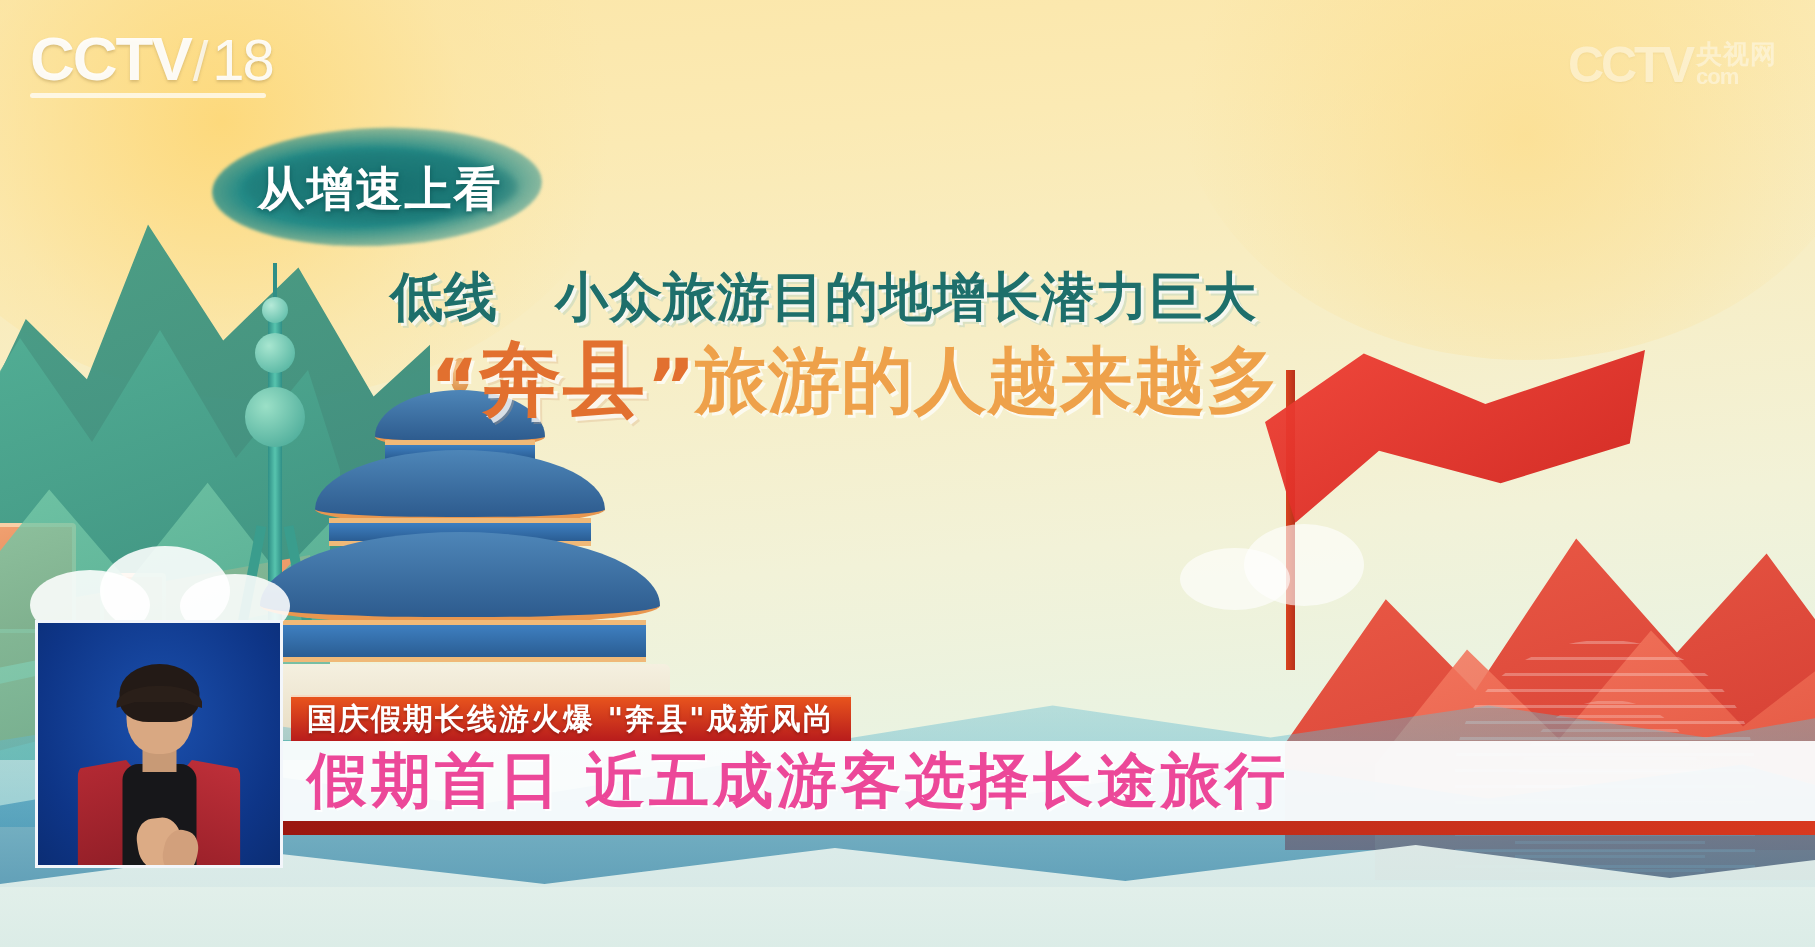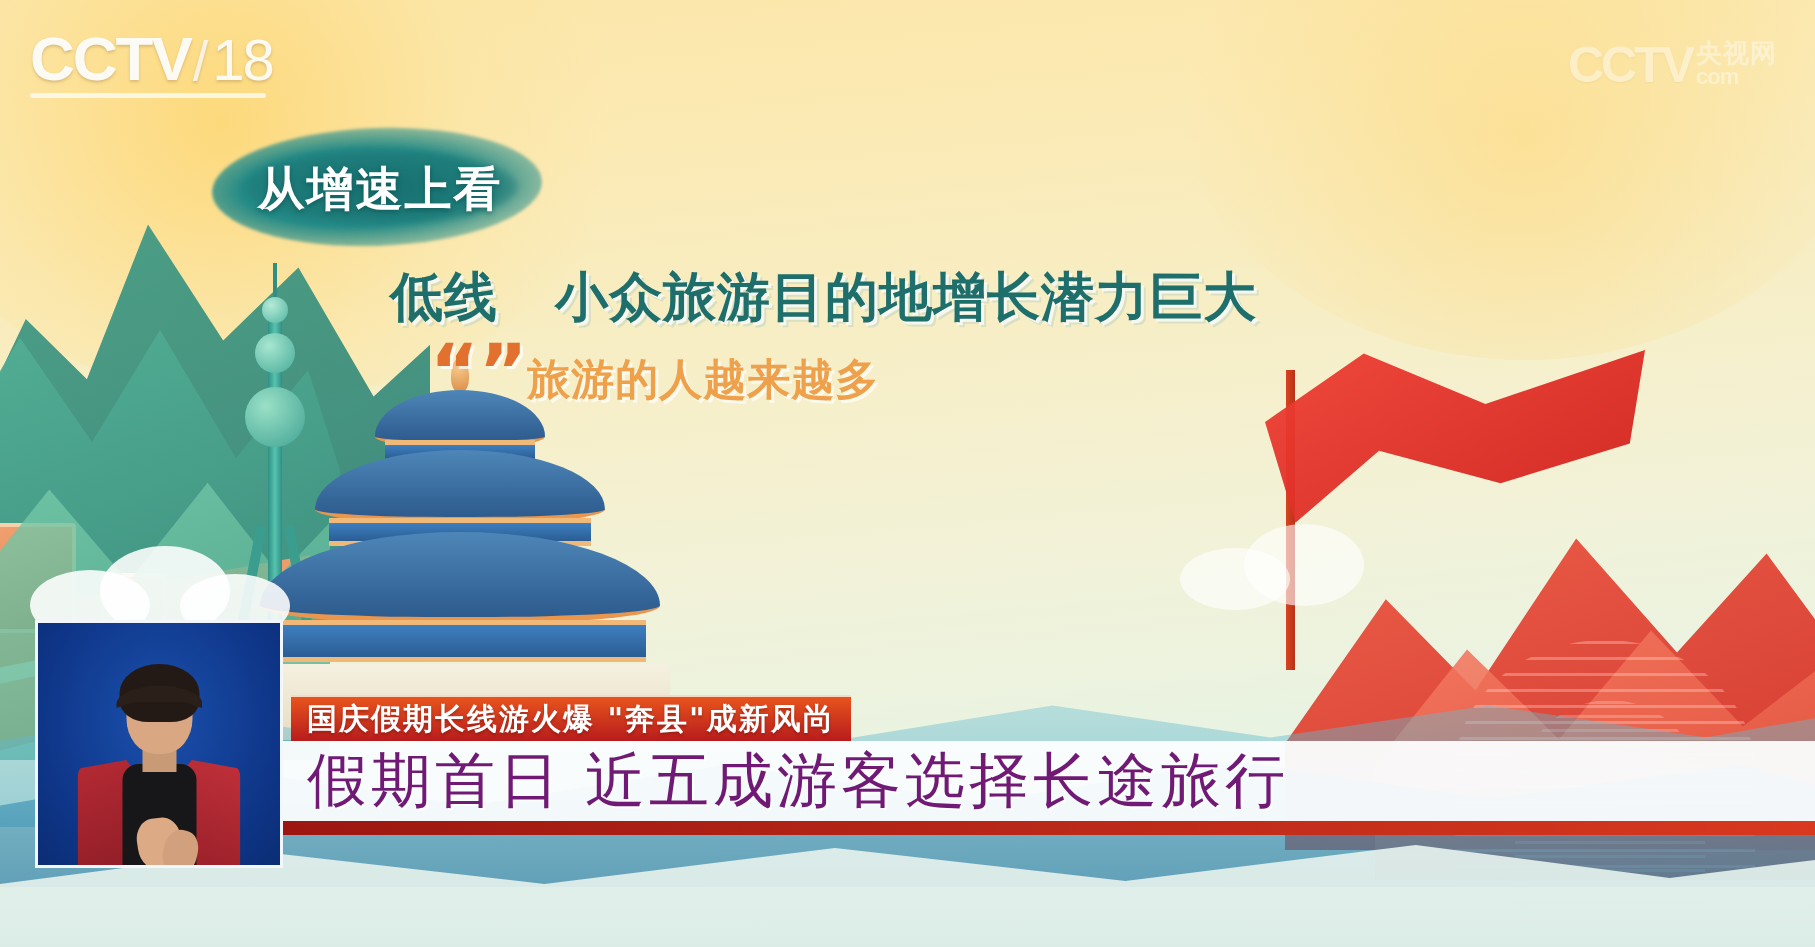--- a/index.html
+++ b/index.html
@@ -107,21 +107,21 @@
   .cctv-slash { font-size:56px; font-weight:300; color:rgba(255,255,255,.78); margin:0 2px; }
   .cctv-underline { width:236px; height:5px; background:rgba(255,255,255,.72); border-radius:3px; margin-top:3px; }
   .cctv-xinwen { margin-top:6px; font-size:33px; letter-spacing:22px; color:rgba(255,255,255,.9);
                  text-align:center; text-shadow:0 2px 3px rgba(190,160,95,.5);
                  font-family:"DejaVu Sans", sans-serif; font-weight:700; }
 
   
   #cctv-watermark { position:absolute; right:38px; top:30px; height:70px; display:flex; align-items:center; opacity:.42; }
   .wm-cctv { font-size:50px; font-weight:700; color:#fff; letter-spacing:-3px; text-shadow:0 1px 2px rgba(210,180,110,.5); }
   .wm-right { display:flex; flex-direction:column; margin-left:4px; line-height:.95; }
-  .wm-cn { font-size:26px; color:#fff; font-family:Liberation Serif, serif; font-weight:700; letter-spacing:1px; }
+  .wm-cn { font-size:26px; color:#fff; font-family:Liberation Sans, sans-serif; font-weight:700; letter-spacing:1px; }
   .wm-com { font-size:22px; color:#fff; font-weight:700; letter-spacing:-1px; }
 
   
   #brush-blob { position:absolute; left:212px; top:128px; width:330px; height:118px;
                 background: radial-gradient(ellipse at 45% 50%, #1d7f7f 0%, #238a86 46%, rgba(53,150,146,.55) 72%, rgba(120,190,180,0) 86%);
                 filter: blur(1.5px); border-radius:50%; transform: rotate(-2deg); }
   #brush-blob-2 { position:absolute; left:244px; top:150px; width:274px; height:74px;
                 background: radial-gradient(ellipse at 50% 50%, #17706f 0%, rgba(29,120,118,.7) 60%, rgba(60,150,145,0) 85%);
                 filter: blur(3px); border-radius:50%; }
   #section-label { position:absolute; left:240px; top:158px; width:280px; text-align:center;
@@ -135,21 +135,21 @@
                 white-space:nowrap; }
   #headline-1 .sp { display:inline-block; width:18px; }
 
   
   #headline-2 { position:absolute; left:430px; top:338px; display:flex; align-items:flex-end; white-space:nowrap; }
   .quote-mark { font-family:"DejaVu Sans", sans-serif; font-weight:700; font-size:74px; color:#e2702f;
                 text-shadow: 3px 3px 0 rgba(255,255,255,.72); line-height:.9; }
   .big-orange { font-family:"DejaVu Sans", sans-serif; font-weight:700; font-size:82px; color:#e2702f;
                 letter-spacing:2px; text-shadow: 4px 4px 0 rgba(255,255,255,.75), 6px 6px 0 rgba(215,170,130,.3);
                 line-height:1; }
-  .mid-orange { font-family:"DejaVu Sans", sans-serif; font-weight:700; font-size:43px; color:#eea14a;
+  .mid-orange { font-family:"DejaVu Sans", sans-serif; font-weight:700; font-size:72px; color:#eea14a;
                 letter-spacing:1px; text-shadow: 3px 3px 0 rgba(255,255,255,.7);
                 line-height:1; padding-bottom:4px; }
 
   
   #sign-inset { position:absolute; left:35px; top:620px; width:248px; height:248px;
                 background:#0f3a8f; border:3px solid #f3f6fb; overflow:hidden; }
   #sign-inset .bg { position:absolute; inset:0; background: radial-gradient(ellipse at 50% 40%, #1b50ad 0%, #0e3587 70%, #0b2d74 100%); }
   .presenter { position:absolute; left:50%; transform:translateX(-50%); bottom:0; width:175px; height:205px; }
   .p-head { position:absolute; left:50%; transform:translateX(-50%); top:14px; width:66px; height:80px;
             background:#d9a882; border-radius:48% 48% 44% 44%; }
@@ -172,21 +172,21 @@
             border-radius:44%; transform: rotate(12deg); }
 
   
   #banner-red { position:absolute; left:291px; top:695px; height:46px; background: linear-gradient(180deg,#e8541d,#b81c1c);
                 display:flex; align-items:center; padding:0 16px; border-top:2px solid #f6d9c2; }
   #banner-red .txt { font-family:"DejaVu Sans", sans-serif; font-weight:700; font-size:30px; color:#fff;
                      letter-spacing:2px; white-space:nowrap; text-shadow:0 2px 3px rgba(90,10,10,.4); }
 
   #banner-main { position:absolute; left:283px; top:741px; right:0; height:80px; background: rgba(255,255,255,.93);
                  display:flex; align-items:center; padding-left:24px; }
-  #banner-main .txt { font-family:"DejaVu Sans", sans-serif; font-weight:400; font-size:60px; color:#701a75;
+  #banner-main .txt { font-family:"DejaVu Sans", sans-serif; font-weight:700; font-size:60px; color:#ec4899;
                       letter-spacing:4px; white-space:nowrap; text-shadow: 2px 2px 0 rgba(255,255,255,.9); }
   #banner-main .gap { display:inline-block; width:22px; }
 
   .ticker-strip { position:absolute; left:283px; top:821px; right:0; height:14px;
                   background: linear-gradient(90deg,#9b1710,#d8391f); }
 </style>
 </head>
 <body>
 
 <div id="stage">
@@ -269,20 +269,21 @@
   <div id="headline-1">
     <span>低线</span>
     <span class="sp"></span>
     <span>小众旅游目的地增长潜力巨大</span>
   </div>
 
   <div id="section-label">从增速上看</div>
 
   <div id="headline-2">
     <span class="quote-mark">“</span>
+    <span class="big-orange">奔县</span>
     <span class="quote-mark">”</span>
     <span class="mid-orange">旅游的人越来越多</span>
   </div>
 
   <div id="sign-inset">
     <div class="bg"></div>
     <div class="presenter">
       <div class="p-jacket-l"></div>
       <div class="p-jacket-r"></div>
       <div class="p-top"></div>

